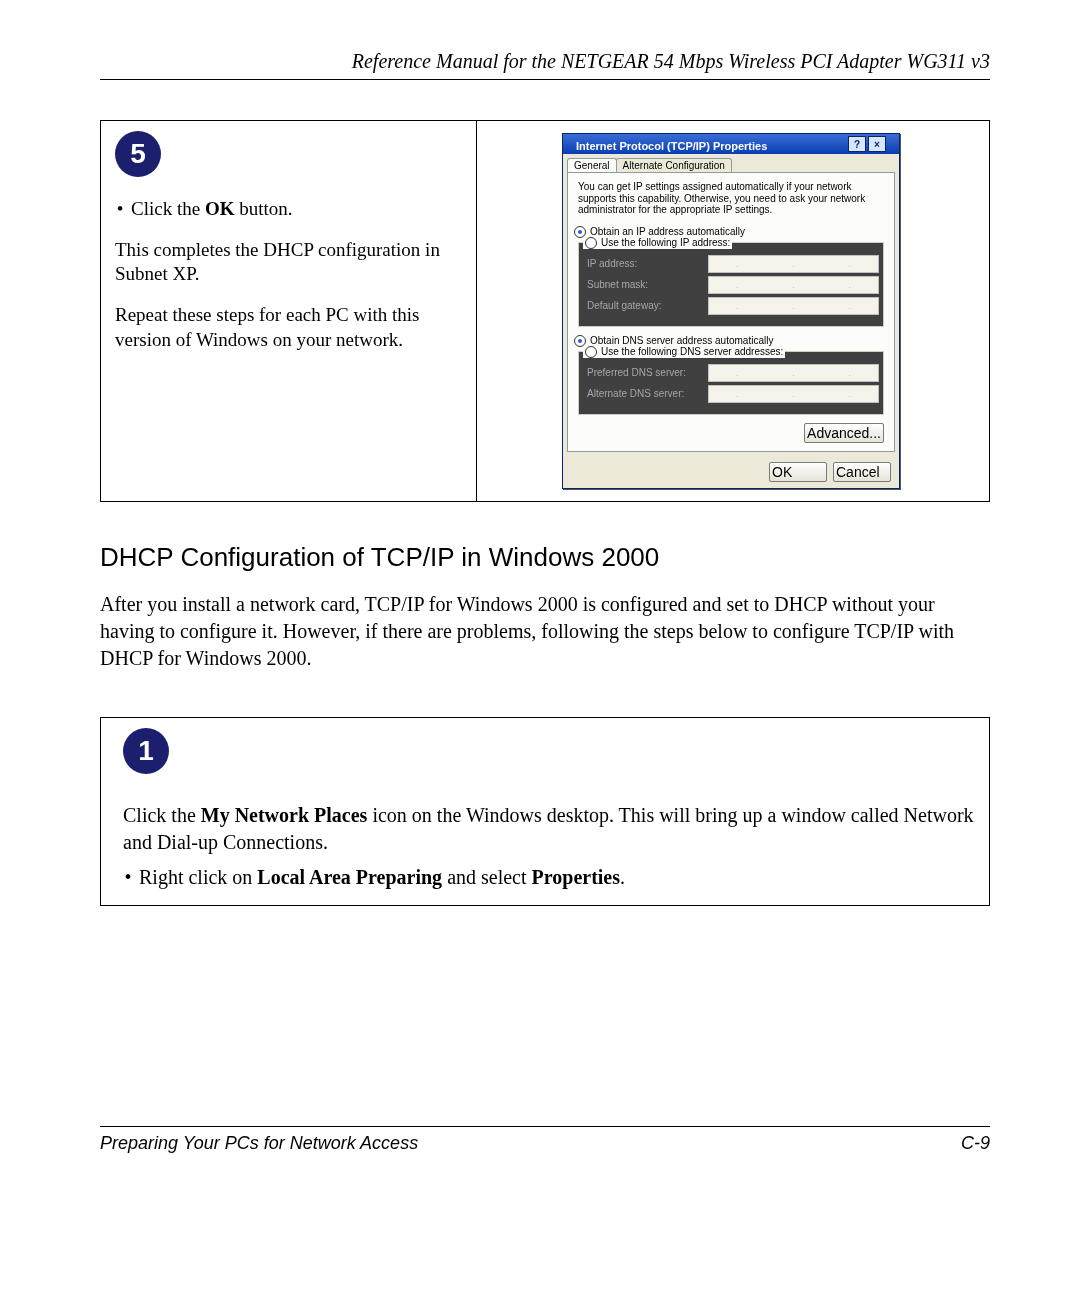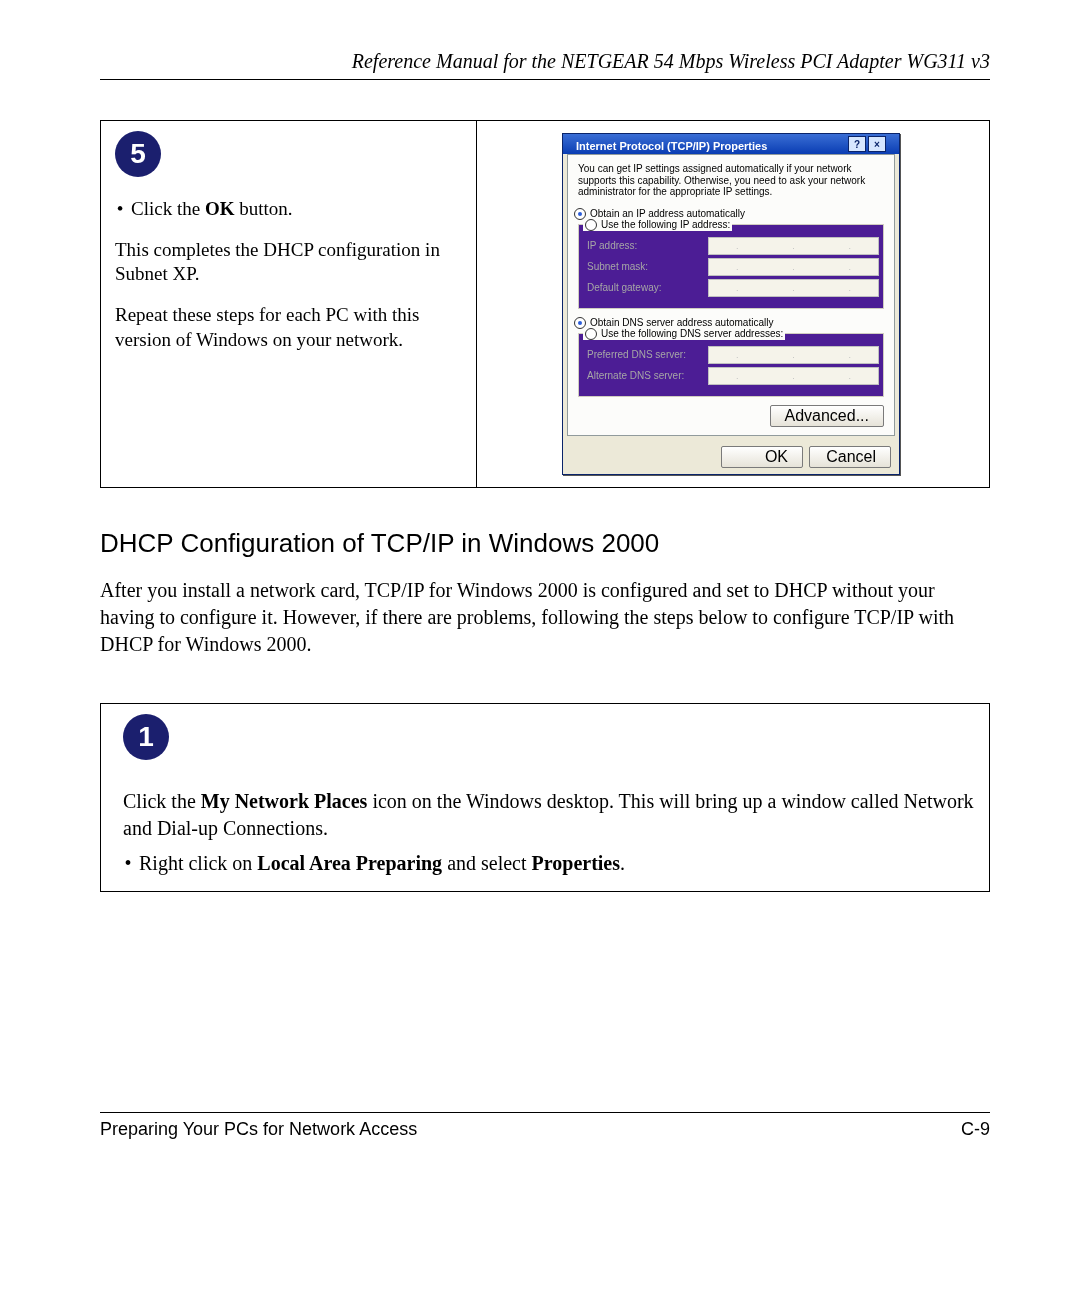--- a/index.html
+++ b/index.html
@@ -119,21 +119,21 @@
     margin: 0 4px 4px 4px;
     background: #fcfcfa;
     padding: 8px 10px 8px 10px;
   }
   .panel .intro { margin-bottom: 10px; line-height: 1.15; }
   .groupbox {
     border: 1px solid #d0ccc0;
     padding: 6px 4px 8px 8px;
     position: relative;
     margin-bottom: 8px;
-    background: #4c1d95;
+    background: #404040;
   }
   .radio-line {
     display: flex; align-items: center; gap: 4px;
     margin-bottom: 4px;
     margin-left: -4px;
   }
   .radio {
     width: 10px; height: 10px; border: 1px solid #333; border-radius: 50%; background: #fff;
     display: inline-flex; align-items: center; justify-content: center;
   }
@@ -159,25 +159,25 @@
     background: #fff;
     border: 1px solid #c0c0c0;
     display: flex; align-items: center; justify-content: space-around;
     color: #bfbfbf; font-size: 9px;
   }
   .ipbox.disabled { background: #f5f3ea; }
   .adv-row { display: flex; justify-content: flex-end; margin-top: 6px; }
   .winbtn {
     border: 1px solid #7a7a7a;
     background: linear-gradient(#fff, #e6e3d8);
-    padding: 1px 14px;
-    font-size: 16px;
+    padding: 1px 2px;
+    font-size: 14px;
     border-radius: 2px;
     min-width: 52px;
-    text-align: right;
+    text-align: left;
   }
   .dlg .btnbar {
     background: #ece9d8;
     display: flex; justify-content: flex-end; gap: 6px;
     padding: 6px 8px;
   }
   
   h2.section {
     font-family: Arial, Helvetica, sans-serif;
     font-weight: normal;
@@ -194,20 +194,21 @@
     border: 1px solid #000;
     margin-top: 45px;
     padding: 10px 14px 16px 22px;
   }
   .figbox2 .step-badge { margin-bottom: 28px; }
   .figbox2 .txt { font-size: 20px; line-height: 1.35; }
   .figbox2 .bullet-row { margin-top: 10px; margin-bottom: 0; font-size: 20px; }
   
   .footer {
     margin-top: 220px;
+    font-style: italic;
   }
   .footer-row {
     display: flex; justify-content: space-between;
     font-family: Arial, Helvetica, sans-serif;
     font-size: 18px;
     margin-top: 6px;
   }
 </style>
 </head>
 <body>
@@ -236,20 +237,24 @@
 
     <div class="divider"></div>
 
     <div class="rightcol">
 
       <div class="dlg">
         <div class="titlebar">
           <span class="tt">Internet Protocol (TCP/IP) Properties</span>
           <span class="btn">?</span>
           <span class="btn">×</span>
+        </div>
+        <div class="tabbar">
+          <div class="tab active">General</div>
+          <div class="tab">Alternate Configuration</div>
         </div>
         <div class="panel">
           <div class="intro">You can get IP settings assigned automatically if your network supports this capability. Otherwise, you need to ask your network administrator for the appropriate IP settings.</div>
 
           <div class="radio-line">
             <span class="radio checked"></span>
             <span>Obtain an IP address automatically</span>
           </div>
 
           <div class="groupbox">

